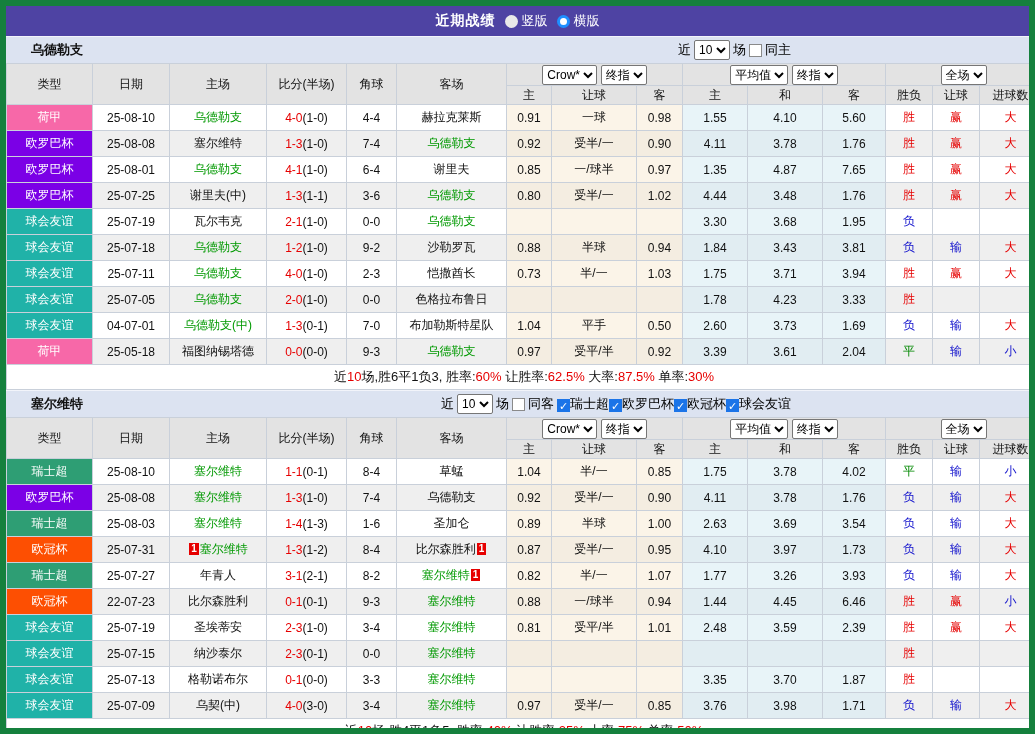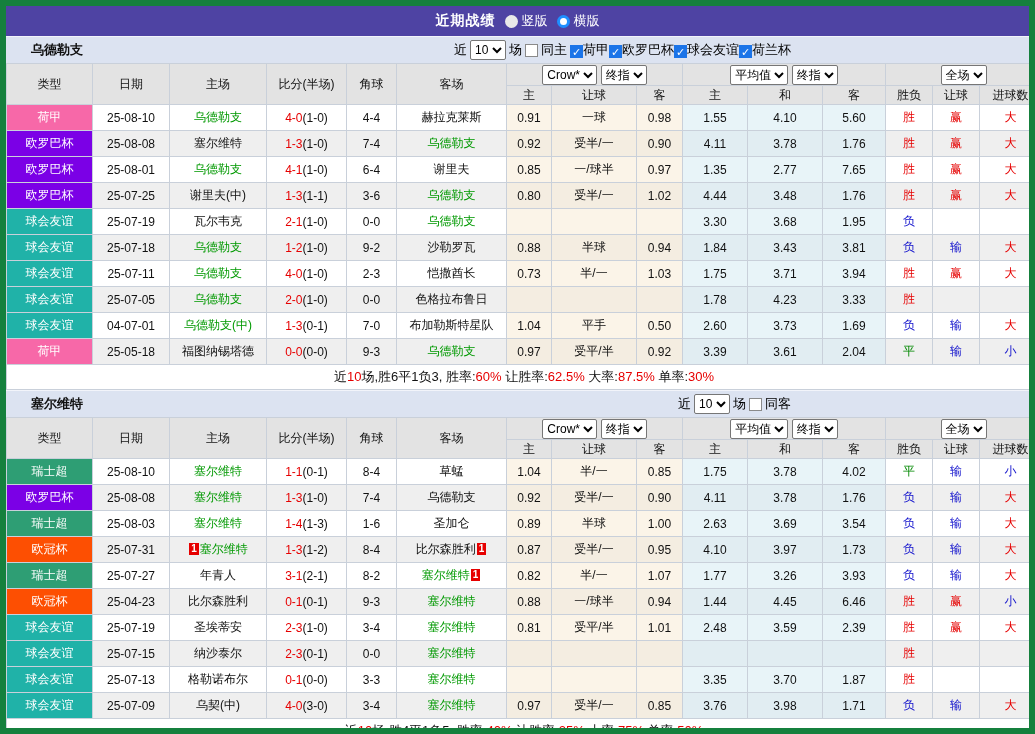--- a/index.html
+++ b/index.html
@@ -61,21 +61,20 @@
   <div id="sections">
   <section>
     <div class="sec-head">
       <span class="team">乌德勒支</span>
       <span class="filters">
         <span>近</span>
         <select><option>10</option></select>
         <span>场</span>
         <span class="cb"></span>
         <span>同主</span>
-        <span class="leagues"><span class="cb checked">✓</span><span>荷甲</span><span class="cb checked">✓</span><span>欧罗巴杯</span><span class="cb checked">✓</span><span>球会友谊</span><span class="cb checked">✓</span><span>荷兰杯</span></span>
       </span>
     </div>
     <table>
       <colgroup>
         <col style="width:86px">
             <col style="width:77px">
             <col style="width:97px">
             <col style="width:80px">
             <col style="width:50px">
             <col style="width:110px">
@@ -160,21 +159,21 @@
               <td class="type" style="background: rgb(123, 0, 230);">欧罗巴杯</td>
               <td>25-08-01</td>
               <td><span class="team-self">乌德勒支</span></td>
               <td><span class="score-ft">4-1</span><span>(1-0)</span></td>
               <td>6-4</td>
               <td><span>谢里夫</span></td>
               <td class="cream">0.85</td>
               <td class="cream">一/球半</td>
               <td class="cream">0.97</td>
               <td class="aqua">1.35</td>
-              <td class="aqua">2.77</td>
+              <td class="aqua">4.87</td>
               <td class="aqua">7.65</td>
               <td style="color: rgb(230, 0, 0);">胜</td>
               <td style="color: rgb(230, 0, 0);">赢</td>
               <td style="color: rgb(230, 0, 0);">大</td>
             </tr>
             <tr class="even">
               <td class="type" style="background: rgb(123, 0, 230);">欧罗巴杯</td>
               <td>25-07-25</td>
               <td><span>谢里夫(中)</span></td>
               <td><span class="score-ft">1-3</span><span>(1-1)</span></td>
@@ -303,20 +302,21 @@
 
   <section>
     <div class="sec-head">
       <span class="team">塞尔维特</span>
       <span class="filters">
         <span>近</span>
         <select><option>10</option></select>
         <span>场</span>
         <span class="cb"></span>
         <span>同客</span>
+        <span class="leagues"><span class="cb checked">✓</span><span>瑞士超</span><span class="cb checked">✓</span><span>欧罗巴杯</span><span class="cb checked">✓</span><span>欧冠杯</span><span class="cb checked">✓</span><span>球会友谊</span></span>
       </span>
     </div>
     <table>
       <colgroup>
         <col style="width:86px">
             <col style="width:77px">
             <col style="width:97px">
             <col style="width:80px">
             <col style="width:50px">
             <col style="width:110px">
@@ -443,21 +443,21 @@
               <td class="cream">1.07</td>
               <td class="aqua">1.77</td>
               <td class="aqua">3.26</td>
               <td class="aqua">3.93</td>
               <td style="color: rgb(16, 16, 204);">负</td>
               <td style="color: rgb(16, 16, 204);">输</td>
               <td style="color: rgb(230, 0, 0);">大</td>
             </tr>
             <tr class="even">
               <td class="type" style="background: rgb(253, 79, 2);">欧冠杯</td>
-              <td>25-04-23</td>
+              <td>22-07-23</td>
               <td><span>比尔森胜利</span></td>
               <td><span class="score-ft">0-1</span><span>(0-1)</span></td>
               <td>9-3</td>
               <td><span class="team-self">塞尔维特</span></td>
               <td class="cream">0.88</td>
               <td class="cream">一/球半</td>
               <td class="cream">0.94</td>
               <td class="aqua">1.44</td>
               <td class="aqua">4.45</td>
               <td class="aqua">6.46</td>

